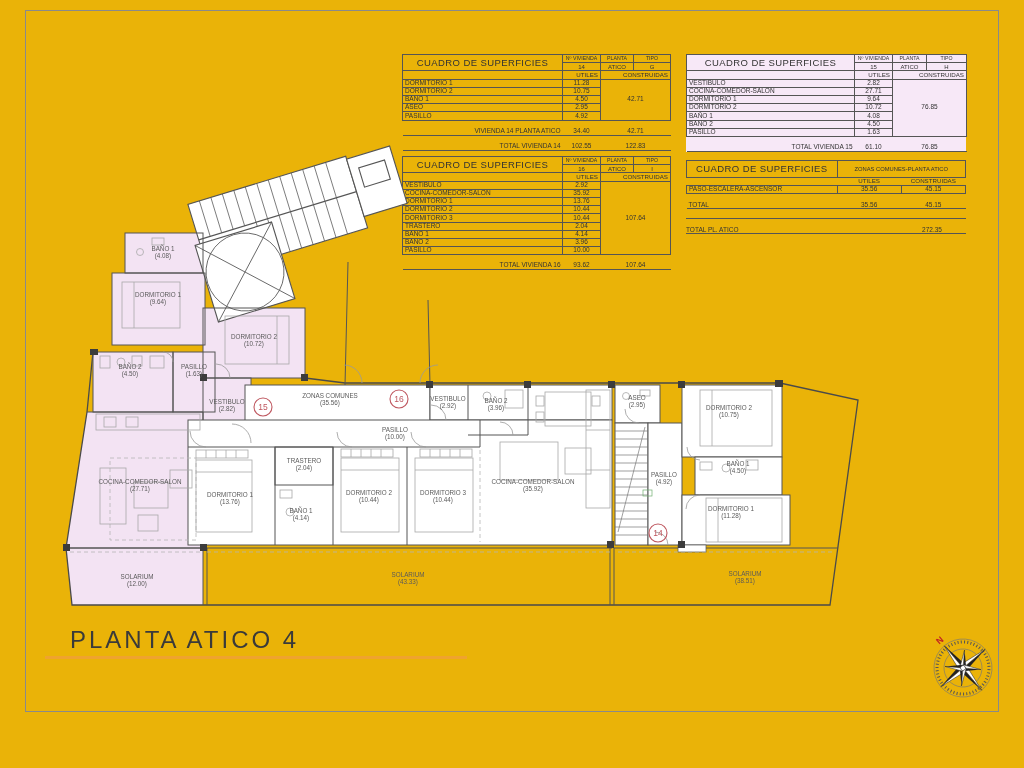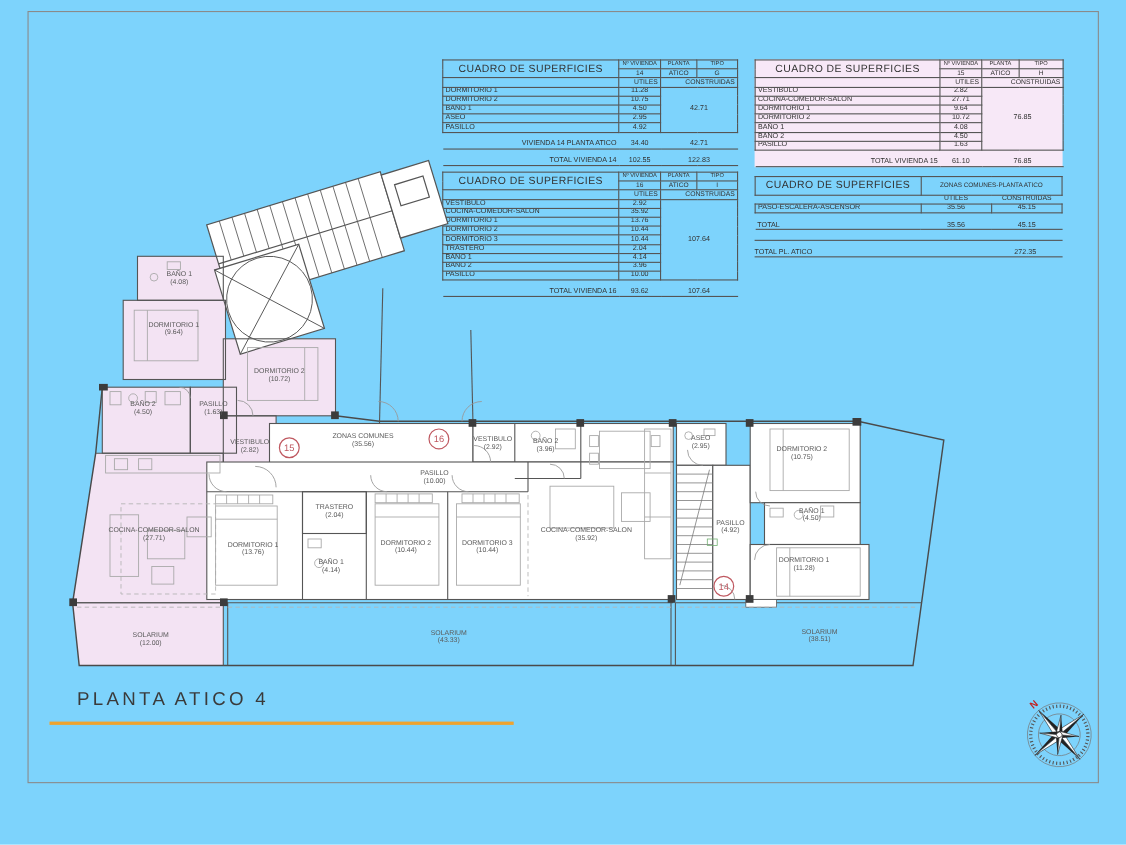--- a/index.html
+++ b/index.html
@@ -1,16 +1,16 @@
 <!DOCTYPE html>
 <html><head>
 <meta charset="utf-8">
 <style>
   html,body{margin:0;padding:0;background:#fff;}
-  #page{position:relative;width:1024px;height:768px;background:#7dd3fc;overflow:hidden;
+  #page{position:relative;width:1024px;height:768px;background:#eab308;overflow:hidden;
         font-family:"Liberation Sans",sans-serif;color:#333;}
   #frame{position:absolute;left:25px;top:10px;width:972px;height:700px;border:1px solid #8a8a8a;}
   .tbl{position:absolute;font-size:6.5px;color:#333;}
   table.sup{width:100%;border-collapse:collapse;table-layout:fixed;}
   table.sup td{padding:0 2px;height:7.2px;line-height:1.05;overflow:hidden;white-space:nowrap;}
   td.tt{font-size:9.5px;letter-spacing:.4px;text-align:center;border:1px solid #555;}
   td.h{font-size:5.2px;text-align:center;border:1px solid #555;}
   td.hv{font-size:6px;text-align:center;border:1px solid #555;}
   td.uh{font-size:6.2px;text-align:right;padding-right:4px;border:1px solid #555;}
   td.noB{border:1px solid #555;border-left:1px solid #555;}
@@ -23,21 +23,21 @@
   td.slL{text-align:left;padding-left:2px;}
   td.sv{text-align:center;}
   .pinkbg{background:#f7e8f7;}
   #tblA{left:402px;top:54px;width:268px;}
   #tblB{left:686px;top:54px;width:280px;}
   #tblC{left:402px;top:156px;width:268px;}
   #tblD{left:686px;top:160px;width:280px;}
   #grandTotalStrip{margin-top:9px;border-top:1px solid #555;border-bottom:1px solid #555;
       display:grid;grid-template-columns:150px 64px 64px;height:14px;align-items:end;}
   #grandTotalStrip span{font-size:6.5px;line-height:1.1;}
-  #planTitle{position:absolute;left:70px;top:626px;font-size:17px;letter-spacing:3px;color:#3a3a3a;}
+  #planTitle{position:absolute;left:70px;top:626px;font-size:24px;letter-spacing:3px;color:#3a3a3a;}
   #titleRule{position:absolute;left:45px;top:656px;width:422px;height:3px;background:#efa32f;}
   svg text{font-family:"Liberation Sans",sans-serif;}
   .roomName,.roomArea{font-size:6.3px;fill:#5a5a5a;text-anchor:middle;}
   .markerNum{font-size:8.5px;fill:#bf5860;text-anchor:middle;}
 </style>
 </head>
 <body>
 
 <div id="page">
   <div id="frame"></div>

